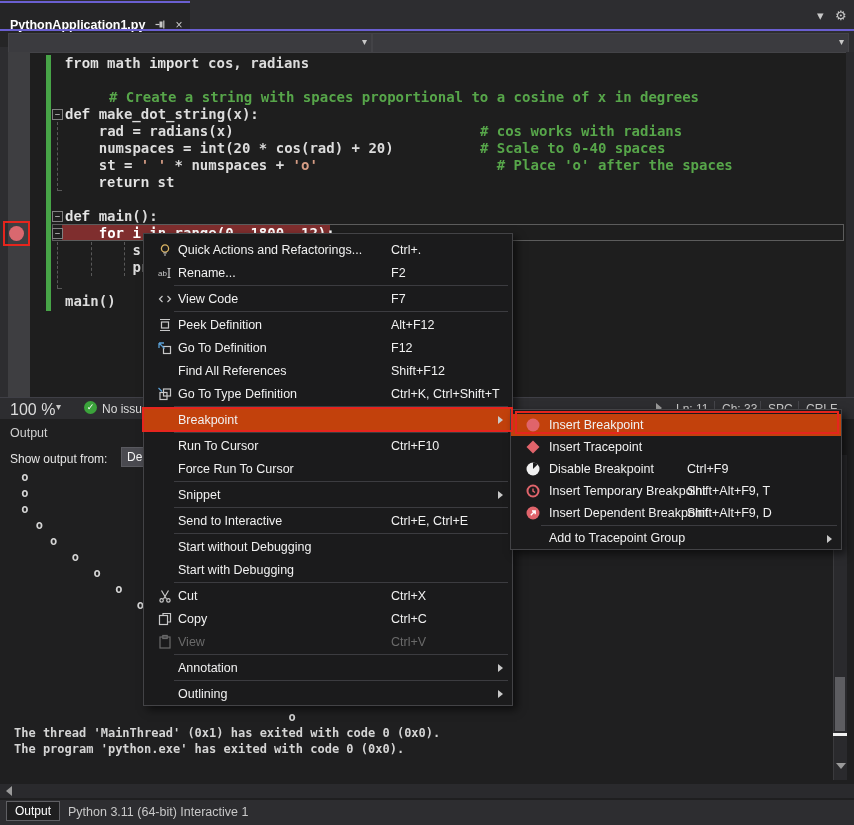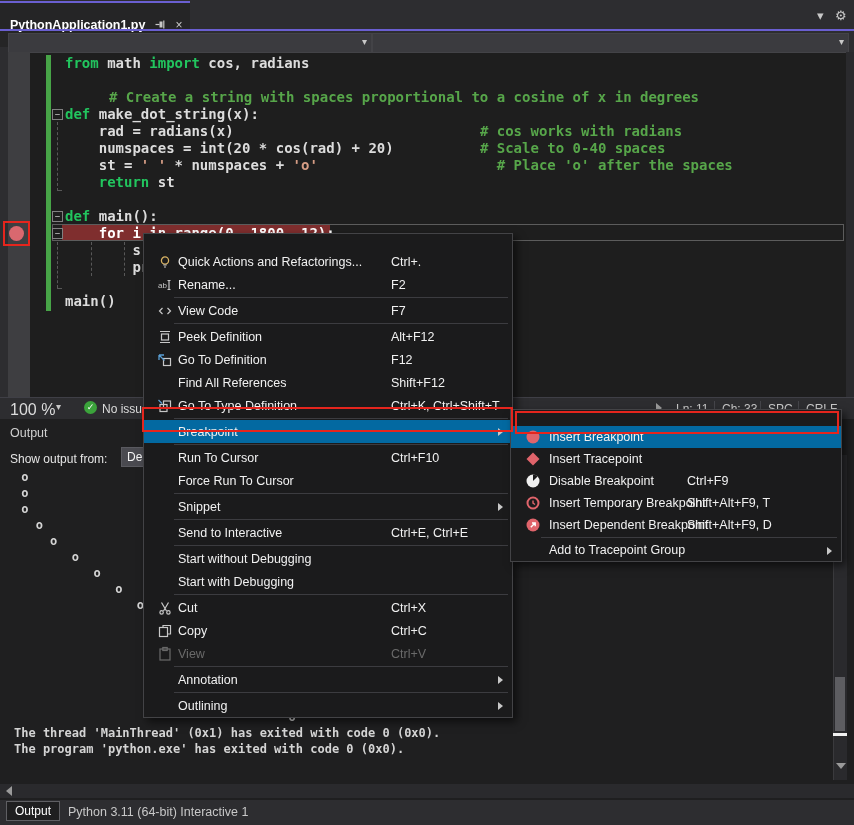--- a/index.html
+++ b/index.html
@@ -26,21 +26,21 @@
   
   .editor-bg{left:8px;top:52px;width:838px;height:345px;background:#1e1e1e;z-index:1;}
   .bp-margin{left:8px;top:52px;width:22px;height:345px;background:#3e3e41;z-index:2;}
   .change-bar{left:46px;top:55px;width:5px;height:256px;background:#47a447;z-index:3;}
   .bp-dot{left:9px;top:226px;width:15px;height:15px;border-radius:50%;background:#d9686f;z-index:3;}
   .caret-box{left:52px;top:224px;width:792px;height:17px;border:1px solid #5c5c5c;box-sizing:border-box;z-index:2;}
   .hl-rect{left:62px;top:225px;width:268px;height:15px;background:#7f2e2e;z-index:2;}
   .code{left:65px;top:55px;z-index:4;font-family:"DejaVu Sans Mono",monospace;
         font-size:14px;font-weight:bold;line-height:17px;white-space:pre;color:#dcdcdc;}
   .code-line{height:17px;}
-  .tok-k{color:#22c55e;} .tok-p{color:#dcdcdc;} .tok-c{color:#57a64a;margin-left:44px;}
+  .tok-k{color:#e5e5e5;font-family:Liberation Mono, monospace;} .tok-p{color:#dcdcdc;} .tok-c{color:#57a64a;margin-left:44px;}
   .tok-st{color:#d69d85;} .tok-h{color:#ffffff;}
   .fold{position:absolute;left:52px;width:11px;height:11px;box-sizing:border-box;
         border:1px solid #808080;background:#1e1e1e;color:#c8c8c8;z-index:5;
         font:9px/9px "DejaVu Sans Mono",monospace;text-align:center;}
   .iguide{border-left:1px dashed #585858;width:0;z-index:3;}
   .ihook{height:1px;background:#585858;z-index:3;}
   .ed-scroll{left:846px;top:52px;width:8px;height:345px;background:#2a2a2d;z-index:2;}
 
   
   .ed-status{left:0;top:397px;width:854px;height:22px;background:#2d2d30;border-top:1px solid #3f3f46;
@@ -68,23 +68,23 @@
   .out-vsb-thumb{left:835px;top:677px;width:10px;height:54px;background:#5d5d61;z-index:3;}
   .out-vsb-line{left:833px;top:733px;width:14px;height:3px;background:#f0f0f0;z-index:3;}
   .out-hsb{left:0;top:784px;width:854px;height:14px;background:#2a2a2d;z-index:2;}
   .out-tabs{left:0;top:800px;width:854px;height:25px;background:#2d2d30;z-index:2;}
   .out-tab-active{left:6px;top:801px;height:20px;padding:0 8px;border:1px solid #5f5f63;background:#1f1f20;
                   box-sizing:border-box;color:#ffffff;font-size:12px;line-height:18px;z-index:3;}
   .out-tab-plain{left:68px;top:805px;color:#c8c8c8;font-size:12.5px;z-index:3;}
 
   
   .menu{background:#1b1b1c;border:1px solid #434346;box-sizing:border-box;z-index:10;
-        box-shadow:4px 4px 8px rgba(0,0,0,0.55);padding-top:16px;color:#f1f1f1;font-size:12.5px;}
+        box-shadow:4px 4px 8px rgba(0,0,0,0.55);padding-top:4px;color:#f1f1f1;font-size:12.5px;}
   .menu-row{position:relative;height:23px;display:flex;align-items:center;padding-left:8px;}
-  .menu-row.hovered{background:#0369a1;}
+  .menu-row.hovered{background:#c2410c;}
   .menu-row.disabled .mlabel,.menu-row.disabled .mshort{color:#6a6a6a;}
   .micon{width:26px;height:16px;flex:none;display:flex;align-items:center;justify-content:center;}
   .submenu .micon{width:32px;}
   .submenu .menu-row{height:22px;padding-left:6px;}
   .mlabel{white-space:nowrap;}
   .mshort{position:absolute;white-space:nowrap;}
   .menu-main .mshort{left:247px;}
   .submenu .mshort{left:176px;}
   .marrow{position:absolute;right:9px;top:8px;width:0;height:0;
           border-top:4px solid transparent;border-bottom:4px solid transparent;border-left:5px solid #c8c8c8;}

